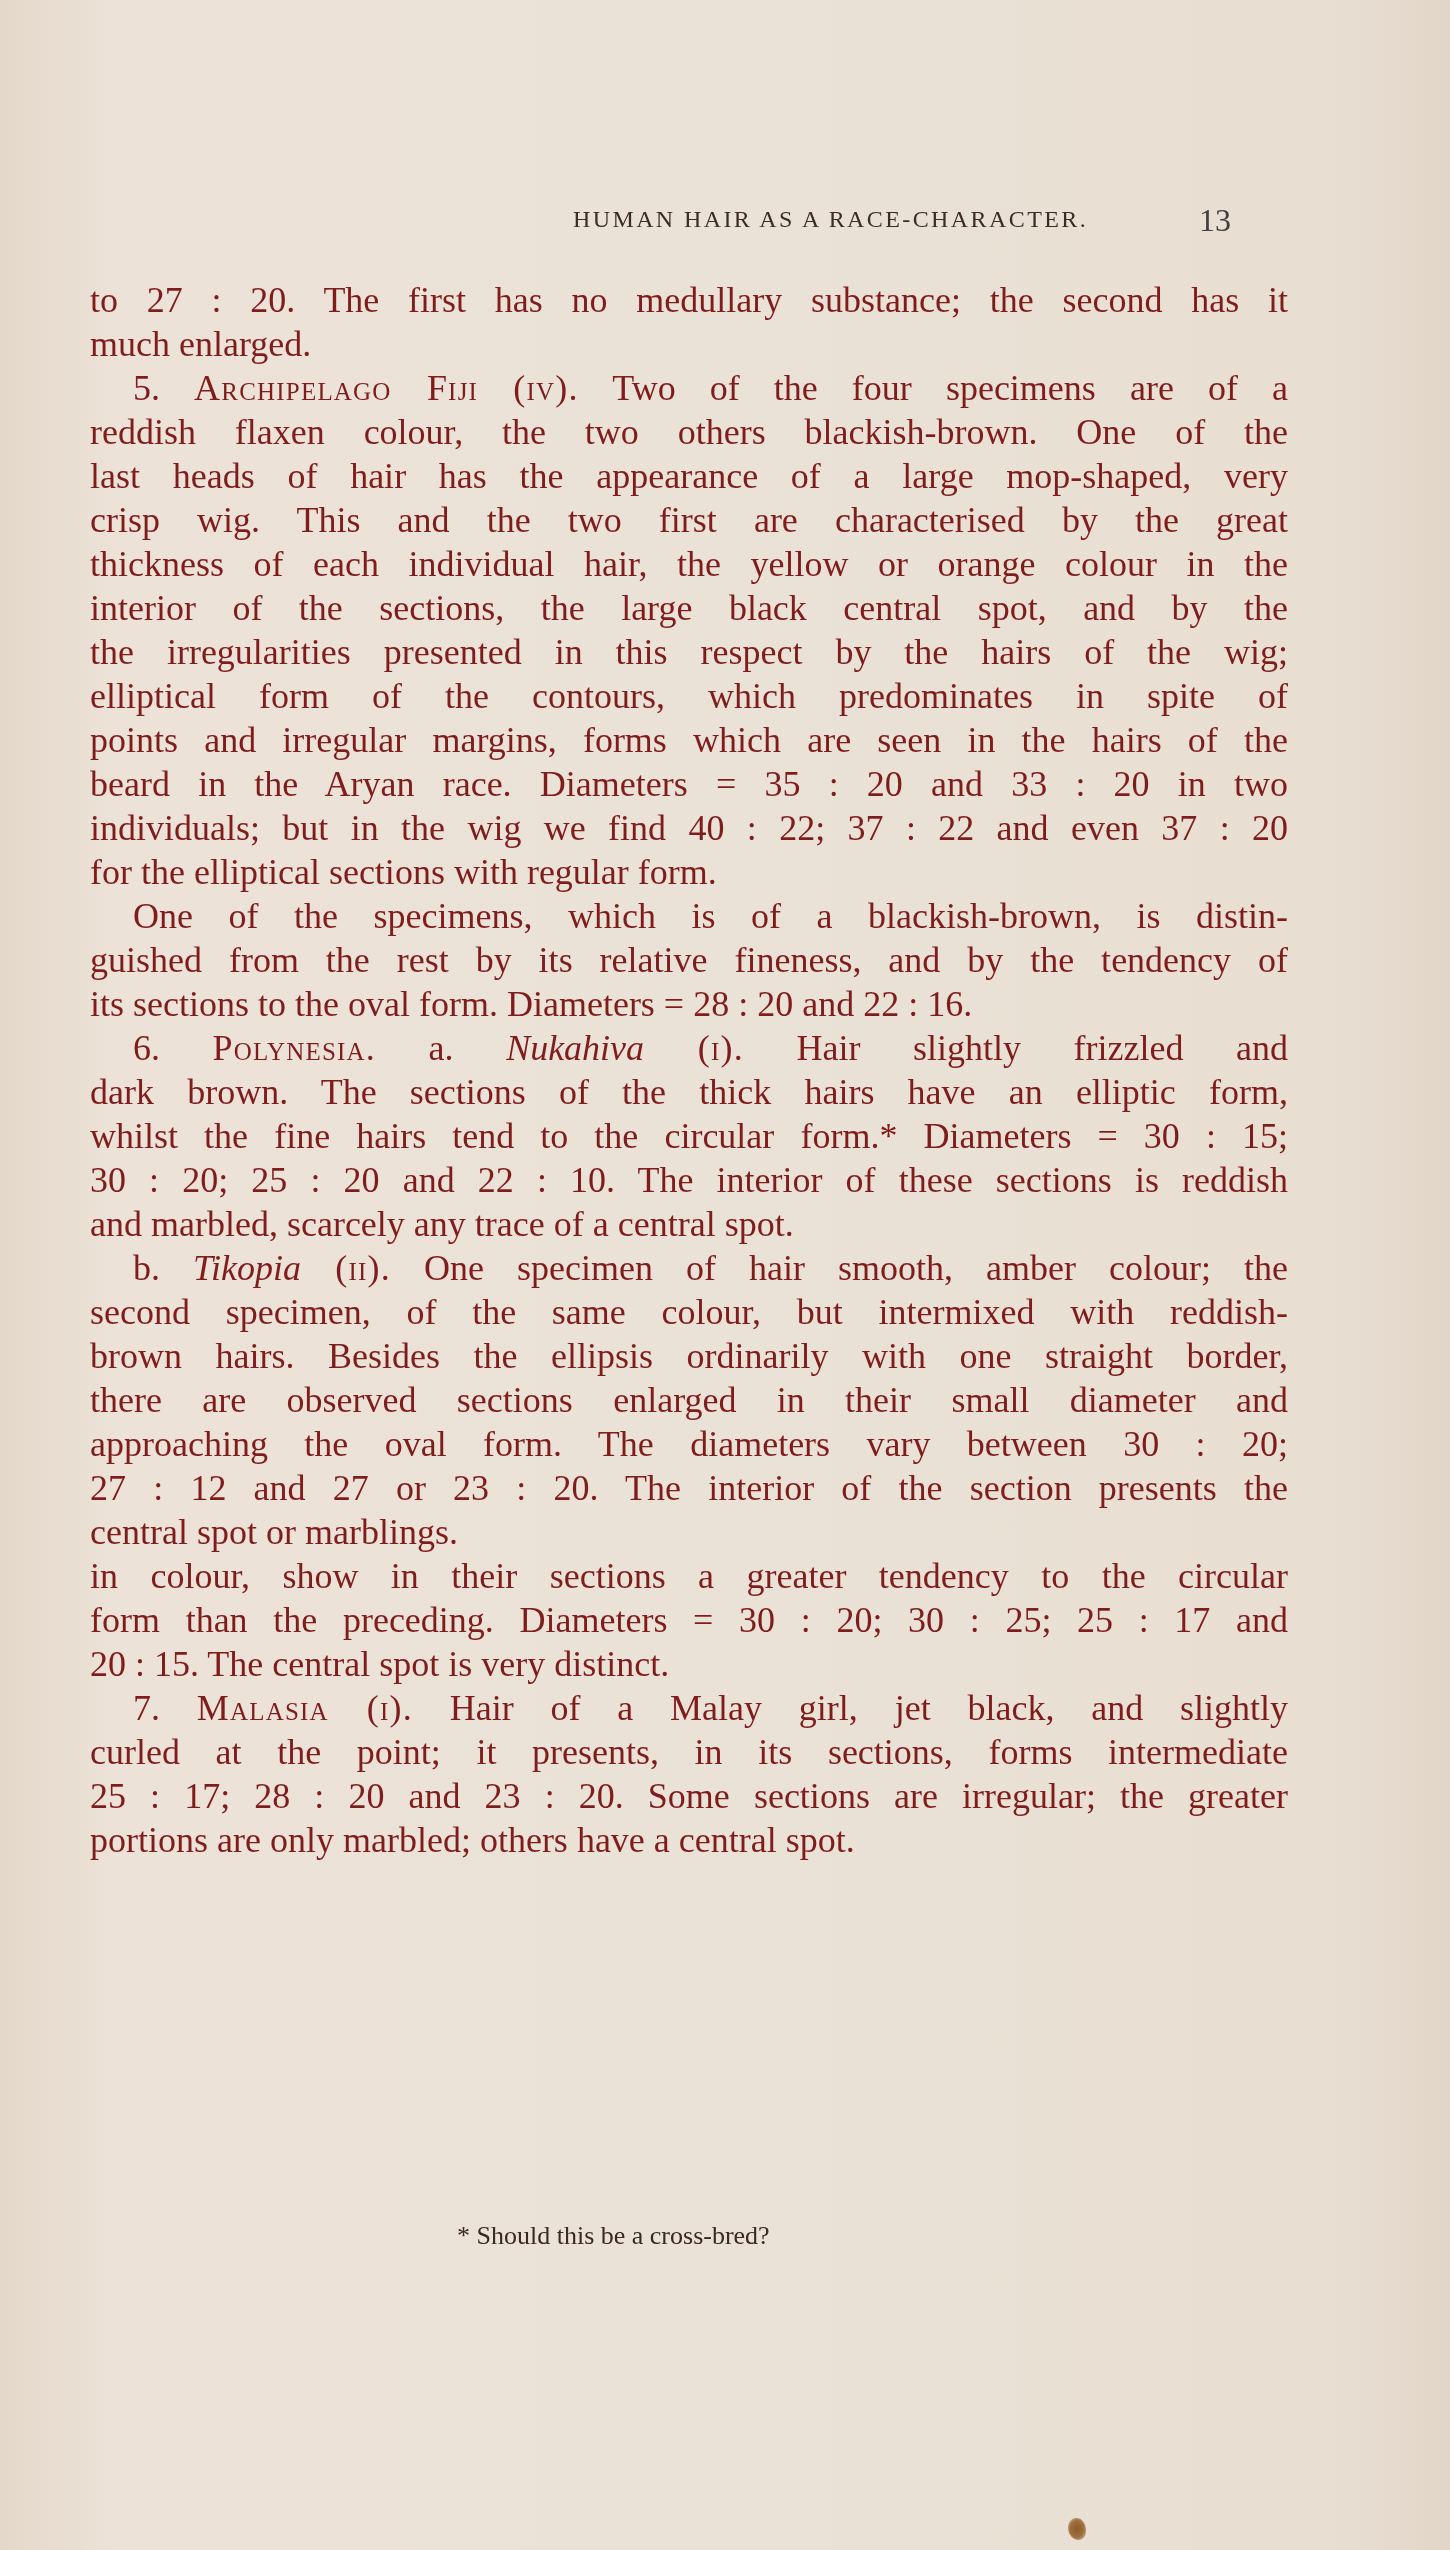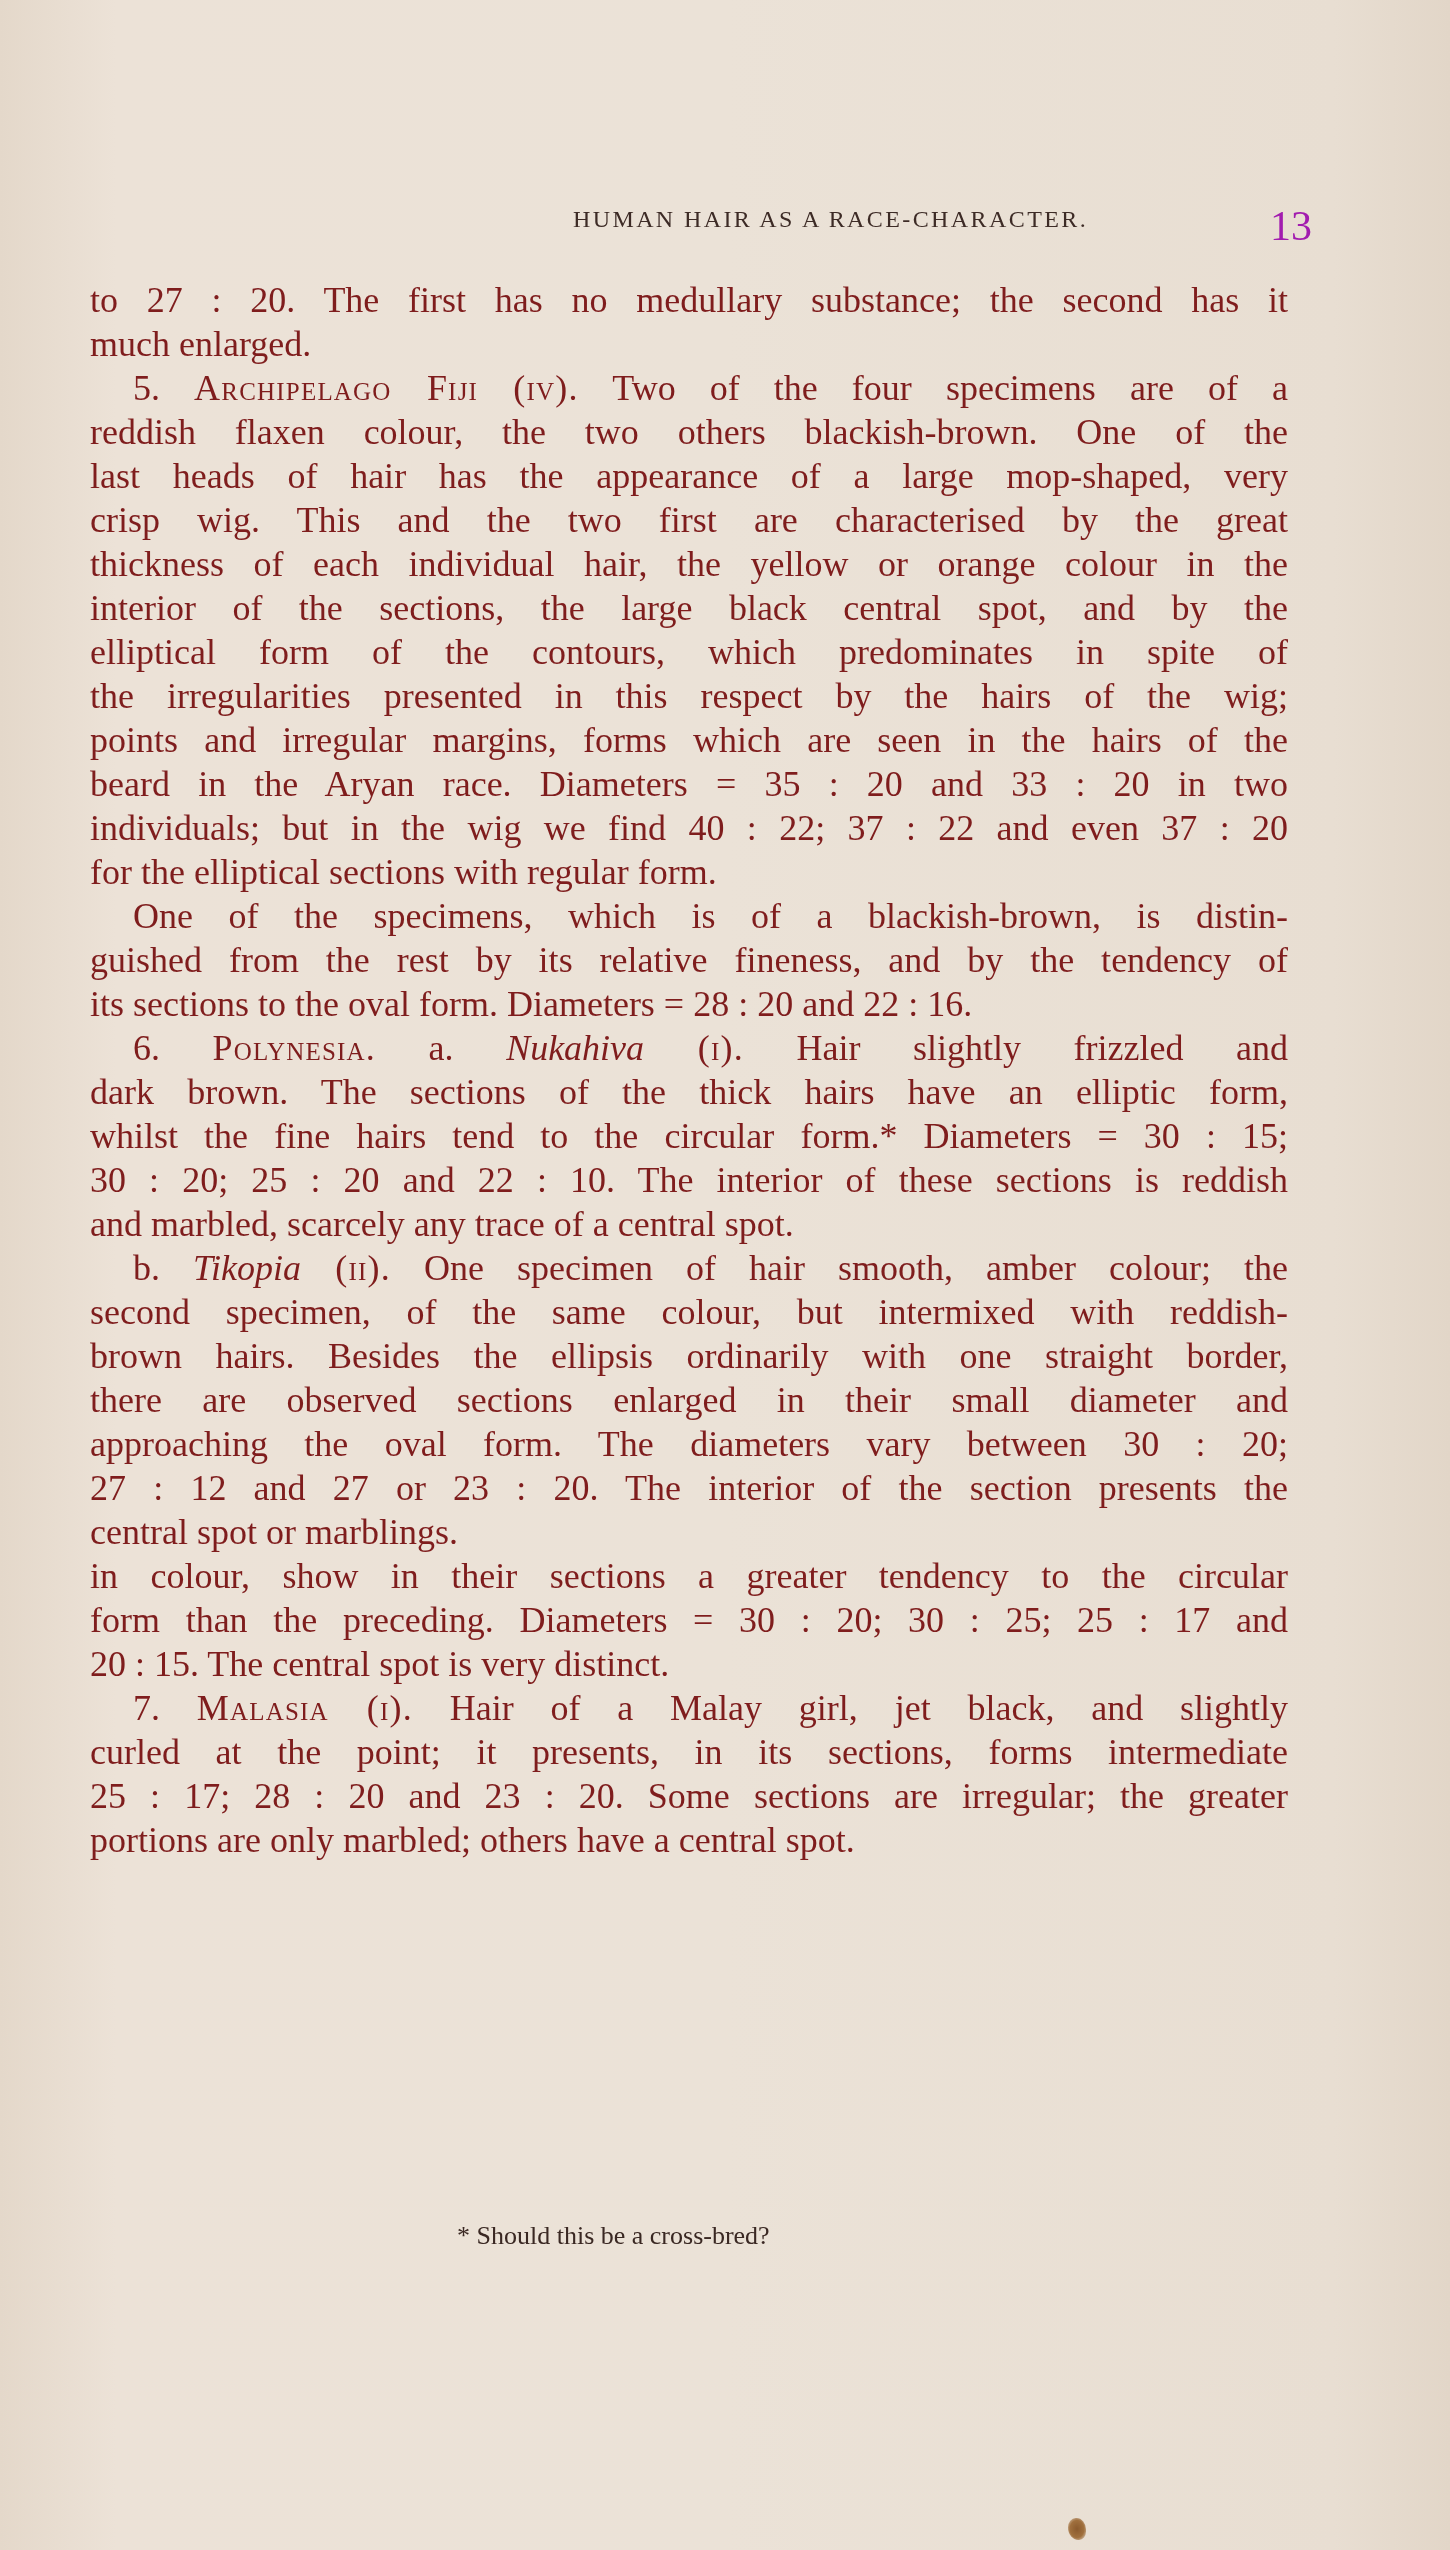--- a/index.html
+++ b/index.html
@@ -11,22 +11,22 @@
     color: #3a2a24;
     position: relative;
   }
   .page { position: absolute; left: 0; top: 0; width: 1450px; height: 2550px; }
   .running-head {
     position: absolute; top: 206px; left: 361px; width: 939px;
     font-size: 24px; letter-spacing: 2.4px; text-align: center; color: #3d2b26;
     font-family: "Liberation Serif", serif;
   }
   .page-number {
-    position: absolute; top: 202px; left: 1264px; width: 48px;
-    font-size: 42px; text-align: right; color: #a21caf;
+    position: absolute; top: 202px; left: 1183px; width: 48px;
+    font-size: 32px; text-align: right; color: #404040;
     font-family: "Liberation Serif", serif;
   }
   .body-text { position: absolute; left: 90px; top: 278px; width: 1198px; }
   .line {
     height: 44px; line-height: 44px; font-size: 36px;
     text-align: justify; text-align-last: justify; white-space: nowrap;
     font-family: "Liberation Serif", serif; color: #7f1d1d;
     overflow: visible;
   }
   .line .inner { display: block; width: 100%; text-align: justify; text-align-last: justify; white-space: normal; }
@@ -71,24 +71,24 @@
       <div class="line">
         <span class="inner"><span>crisp wig.  This and the two first are characterised by the great</span></span>
       </div>
       <div class="line">
         <span class="inner"><span>thickness of each individual hair, the yellow or orange colour in the</span></span>
       </div>
       <div class="line">
         <span class="inner"><span>interior of the sections, the large black central spot, and by the</span></span>
       </div>
       <div class="line">
-        <span class="inner"><span>elliptical form of the contours, which predominates in spite of</span></span>
+        <span class="inner"><span>the irregularities presented in this respect by the hairs of the wig;</span></span>
       </div>
       <div class="line">
-        <span class="inner"><span>the irregularities presented in this respect by the hairs of the wig;</span></span>
+        <span class="inner"><span>elliptical form of the contours, which predominates in spite of</span></span>
       </div>
       <div class="line">
         <span class="inner"><span>points and irregular margins, forms which are seen in the hairs of the</span></span>
       </div>
       <div class="line">
         <span class="inner"><span>beard in the Aryan race.  Diameters = 35 : 20 and 33 : 20 in two</span></span>
       </div>
       <div class="line">
         <span class="inner"><span>individuals; but in the wig we find 40 : 22; 37 : 22 and even 37 : 20</span></span>
       </div>

